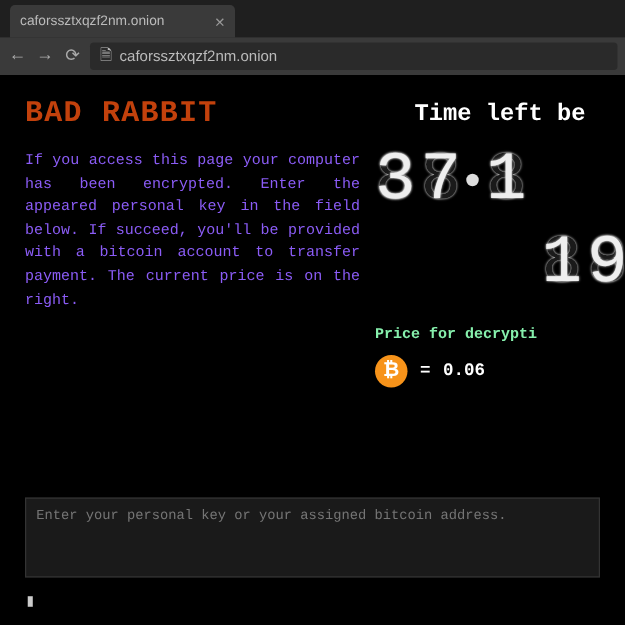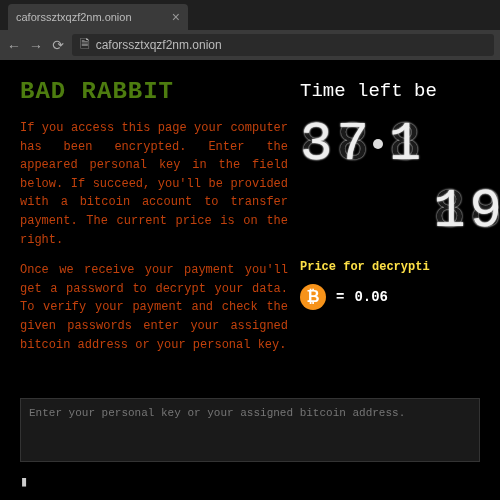--- a/index.html
+++ b/index.html
@@ -69,43 +69,44 @@
   .content {
     display: flex;
     padding: 18px 0 0 20px;
     height: 330px;
   }
   .left-col {
     width: 280px;
     padding-right: 12px;
   }
   .title {
-    color: #4d7c0f;
+    color: #c2410c;
     font-size: 24px;
     font-weight: bold;
     letter-spacing: 1px;
     margin-bottom: 14px;
   }
   .para {
-    color: #c2410c;
+    color: #8b5cf6;
     font-size: 12px;
     line-height: 1.55;
     text-align: justify;
     margin-bottom: 12px;
   }
   .right-col {
     flex: 1;
     color: #fff;
     padding-top: 2px;
   }
   .timer-label {
     font-size: 19px;
-    font-weight: normal;
+    font-weight: bold;
     line-height: 1.25;
     font-family: "Courier New", monospace;
+    text-align: center;
   }
   .digits {
     margin-top: 10px;
     display: flex;
     gap: 6px;
     align-items: center;
   }
   .digits2 {
     margin-top: 6px;
     display: flex;
@@ -131,21 +132,21 @@
   }
   .seg-val { position: relative; }
   .dot {
     width: 10px;
     height: 10px;
     background: #ddd;
     border-radius: 50%;
     align-self: center;
   }
   .price-label {
-    color: #fde047;
+    color: #86efac;
     font-size: 12px;
     font-weight: bold;
     margin-top: 18px;
   }
   .price-row {
     display: flex;
     align-items: center;
     gap: 10px;
     margin-top: 10px;
     color: #fff;
@@ -206,21 +207,20 @@
       <span>🗎</span>
       <span>caforssztxqzf2nm.onion</span>
     </div>
   </div>
 </div>
 
 <div class="content">
   <div class="left-col">
     <div class="title">BAD RABBIT</div>
     <div class="para">If you access this page your computer has been encrypted. Enter the appeared personal key in the field below. If succeed, you'll be provided with a bitcoin account to transfer payment. The current price is on the right.</div>
-    <div class="para">Once we receive your payment you'll get a password to decrypt your data. To verify your payment and check the given passwords enter your assigned bitcoin address or your personal key.</div>
   </div>
   <div class="right-col">
     <div class="timer-label">Time left be</div>
     <div class="digits">
       <span class="seg seg-ghost"><span class="seg-val">3</span></span>
       <span class="seg seg-ghost"><span class="seg-val">7</span></span>
       <span class="dot"></span>
       <span class="seg seg-ghost"><span class="seg-val">1</span></span>
     </div>
     <div class="digits digits2">

